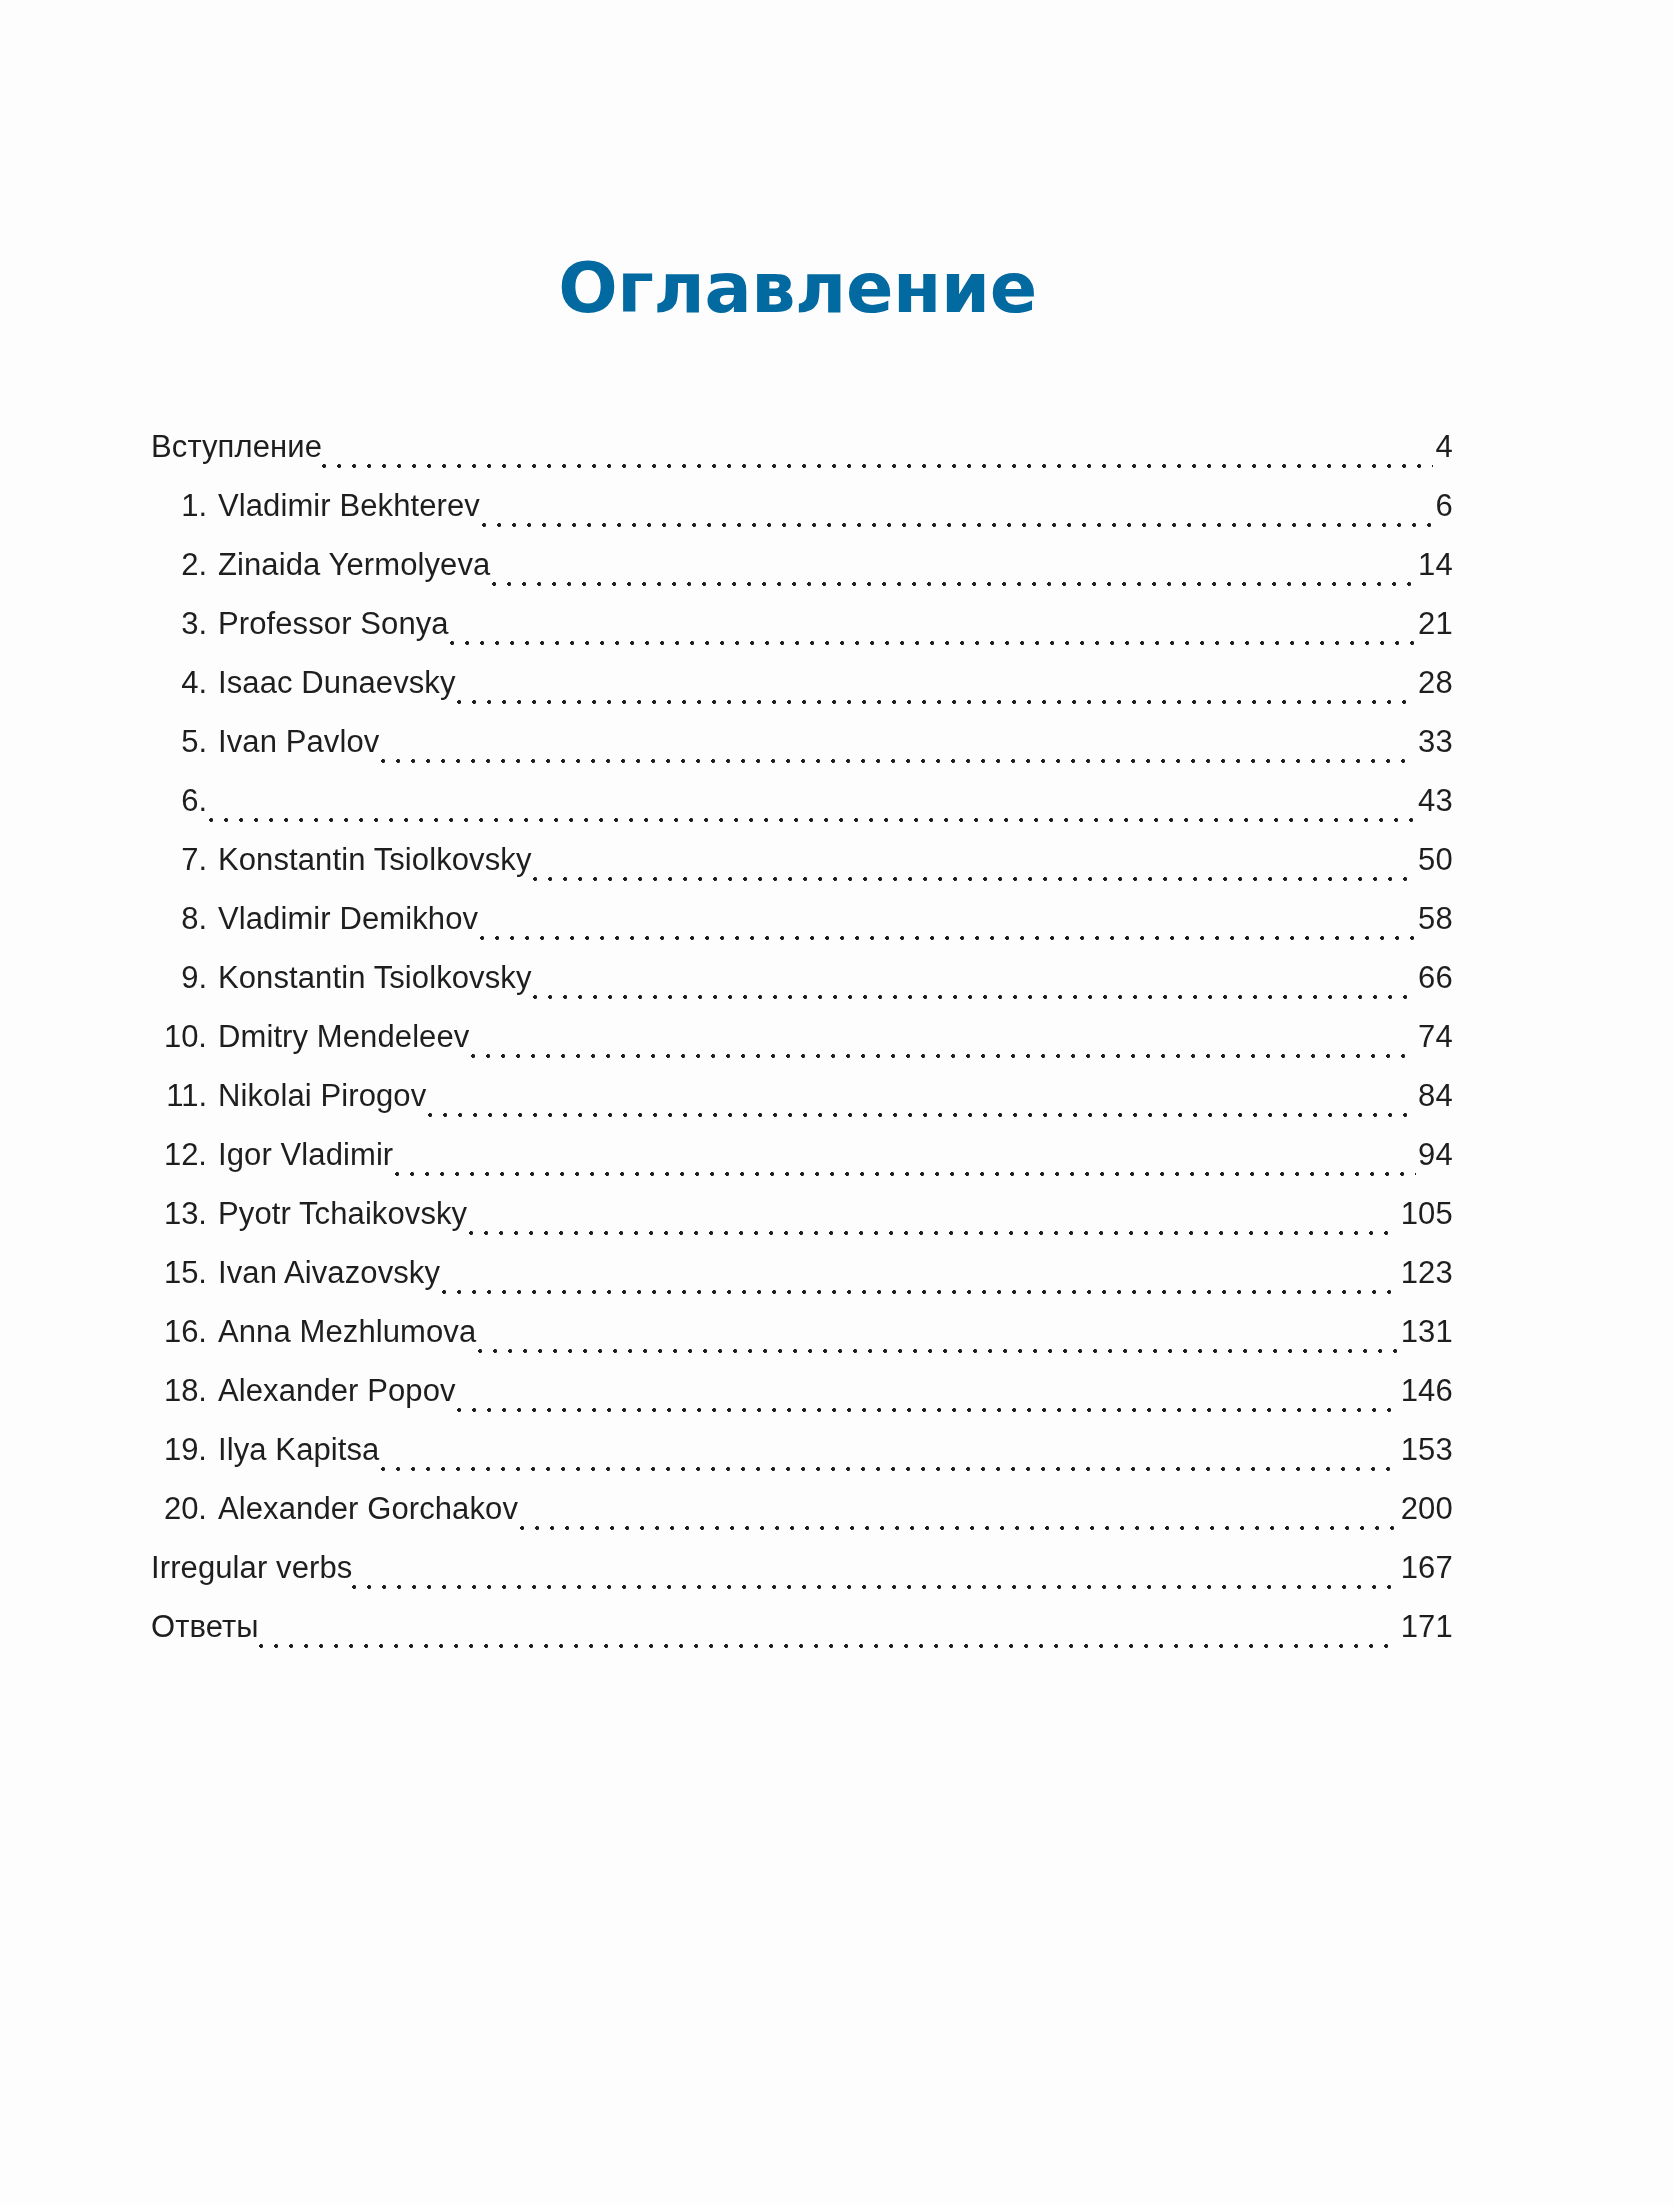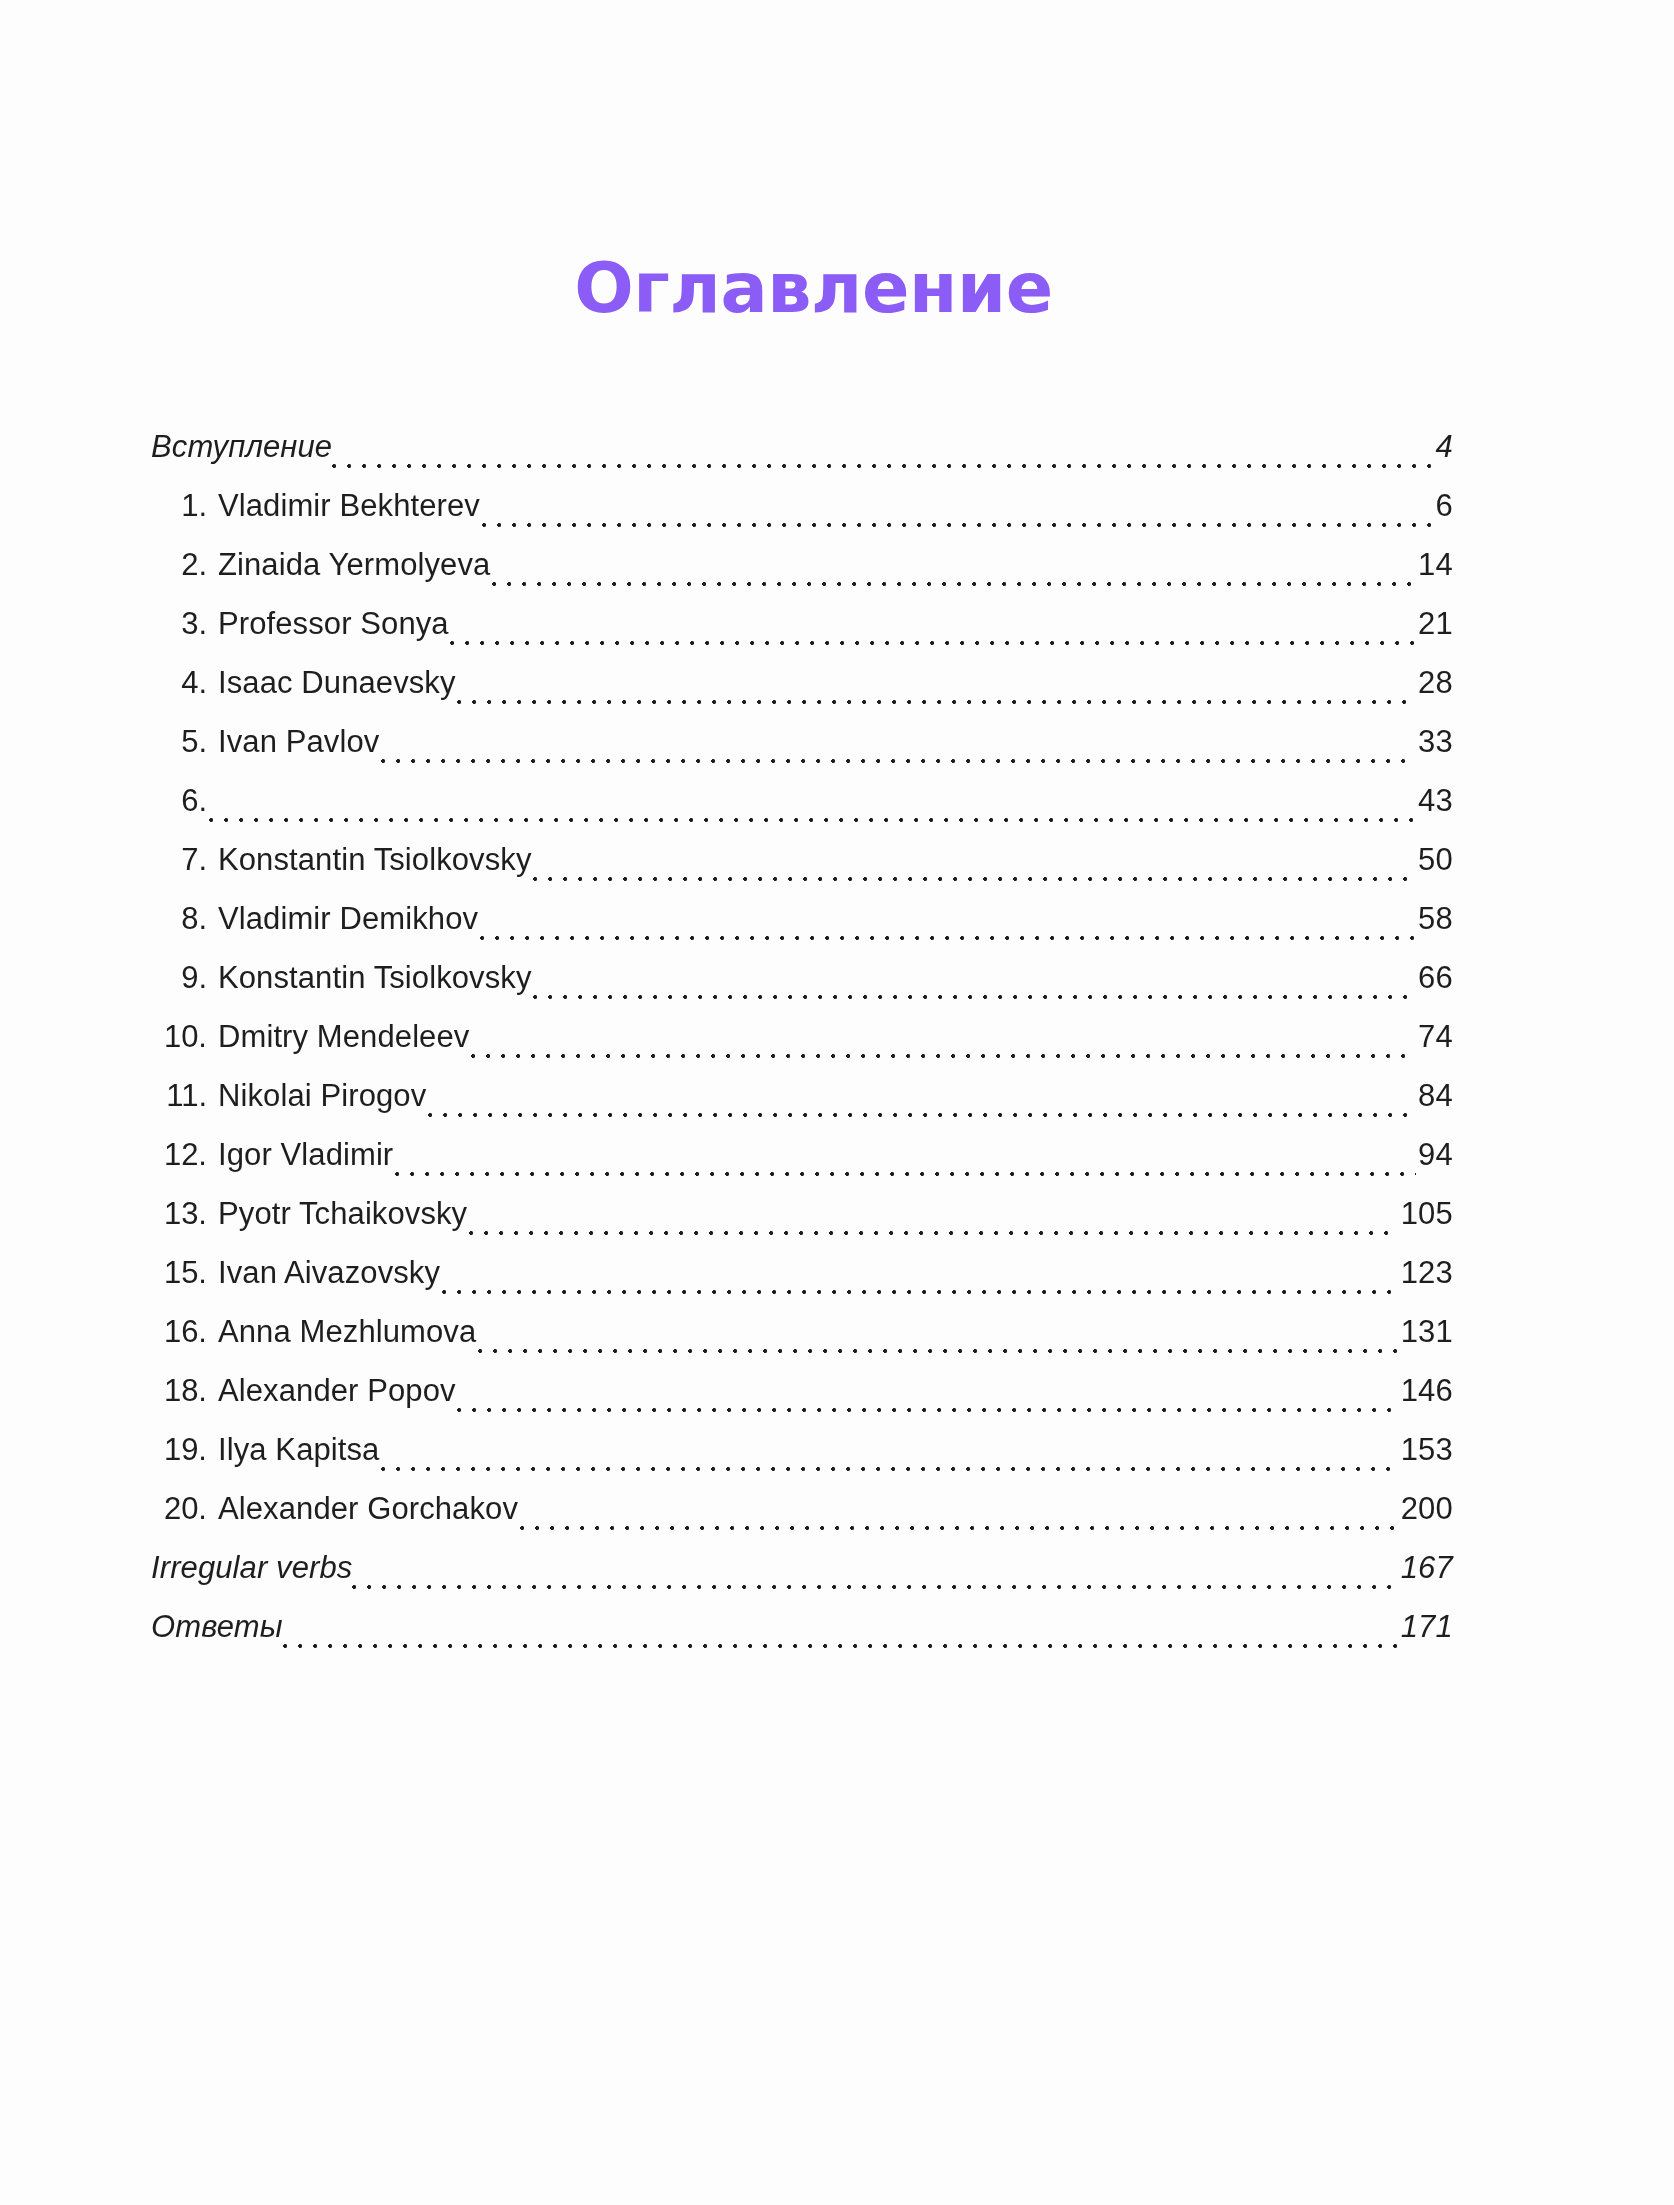--- a/index.html
+++ b/index.html
@@ -53,21 +53,20 @@
     align-items: baseline;
     height: 59px;
     font-size: 31px;
     line-height: 59px;
     color: #1e1e1e;
     white-space: nowrap;
   }
 
   .toc-row.level-top {
     padding-left: 0;
-    font-style: italic;
   }
   .toc-row.level-item {
     padding-left: 0px;
   }
 
   
   .num {
     display: inline-block;
     width: 56px;
     text-align: right;
@@ -120,21 +119,21 @@
 
   
   .toc-row.level-top .leader { margin-left: 0px; }
   .toc-row.level-top .leader::before { background-size: 15px 4.2px; }
 </style>
 </head>
 <body>
 
 <div class="page" style="background: rgb(253, 253, 253);">
 
-  <h1 class="toc-title" style="color: #8b5cf6; padding-left: 16px;">Оглавление</h1>
+  <h1 class="toc-title" style="color: #0369a1;">Оглавление</h1>
 
   <div class="toc-list">
 
   <div class="toc-row level-top">
         <span class="num"></span>
         <span class="label">Вступление</span>
         <span class="leader"></span>
         <span class="pageno">4</span>
       </div>
       <div class="toc-row level-item">

